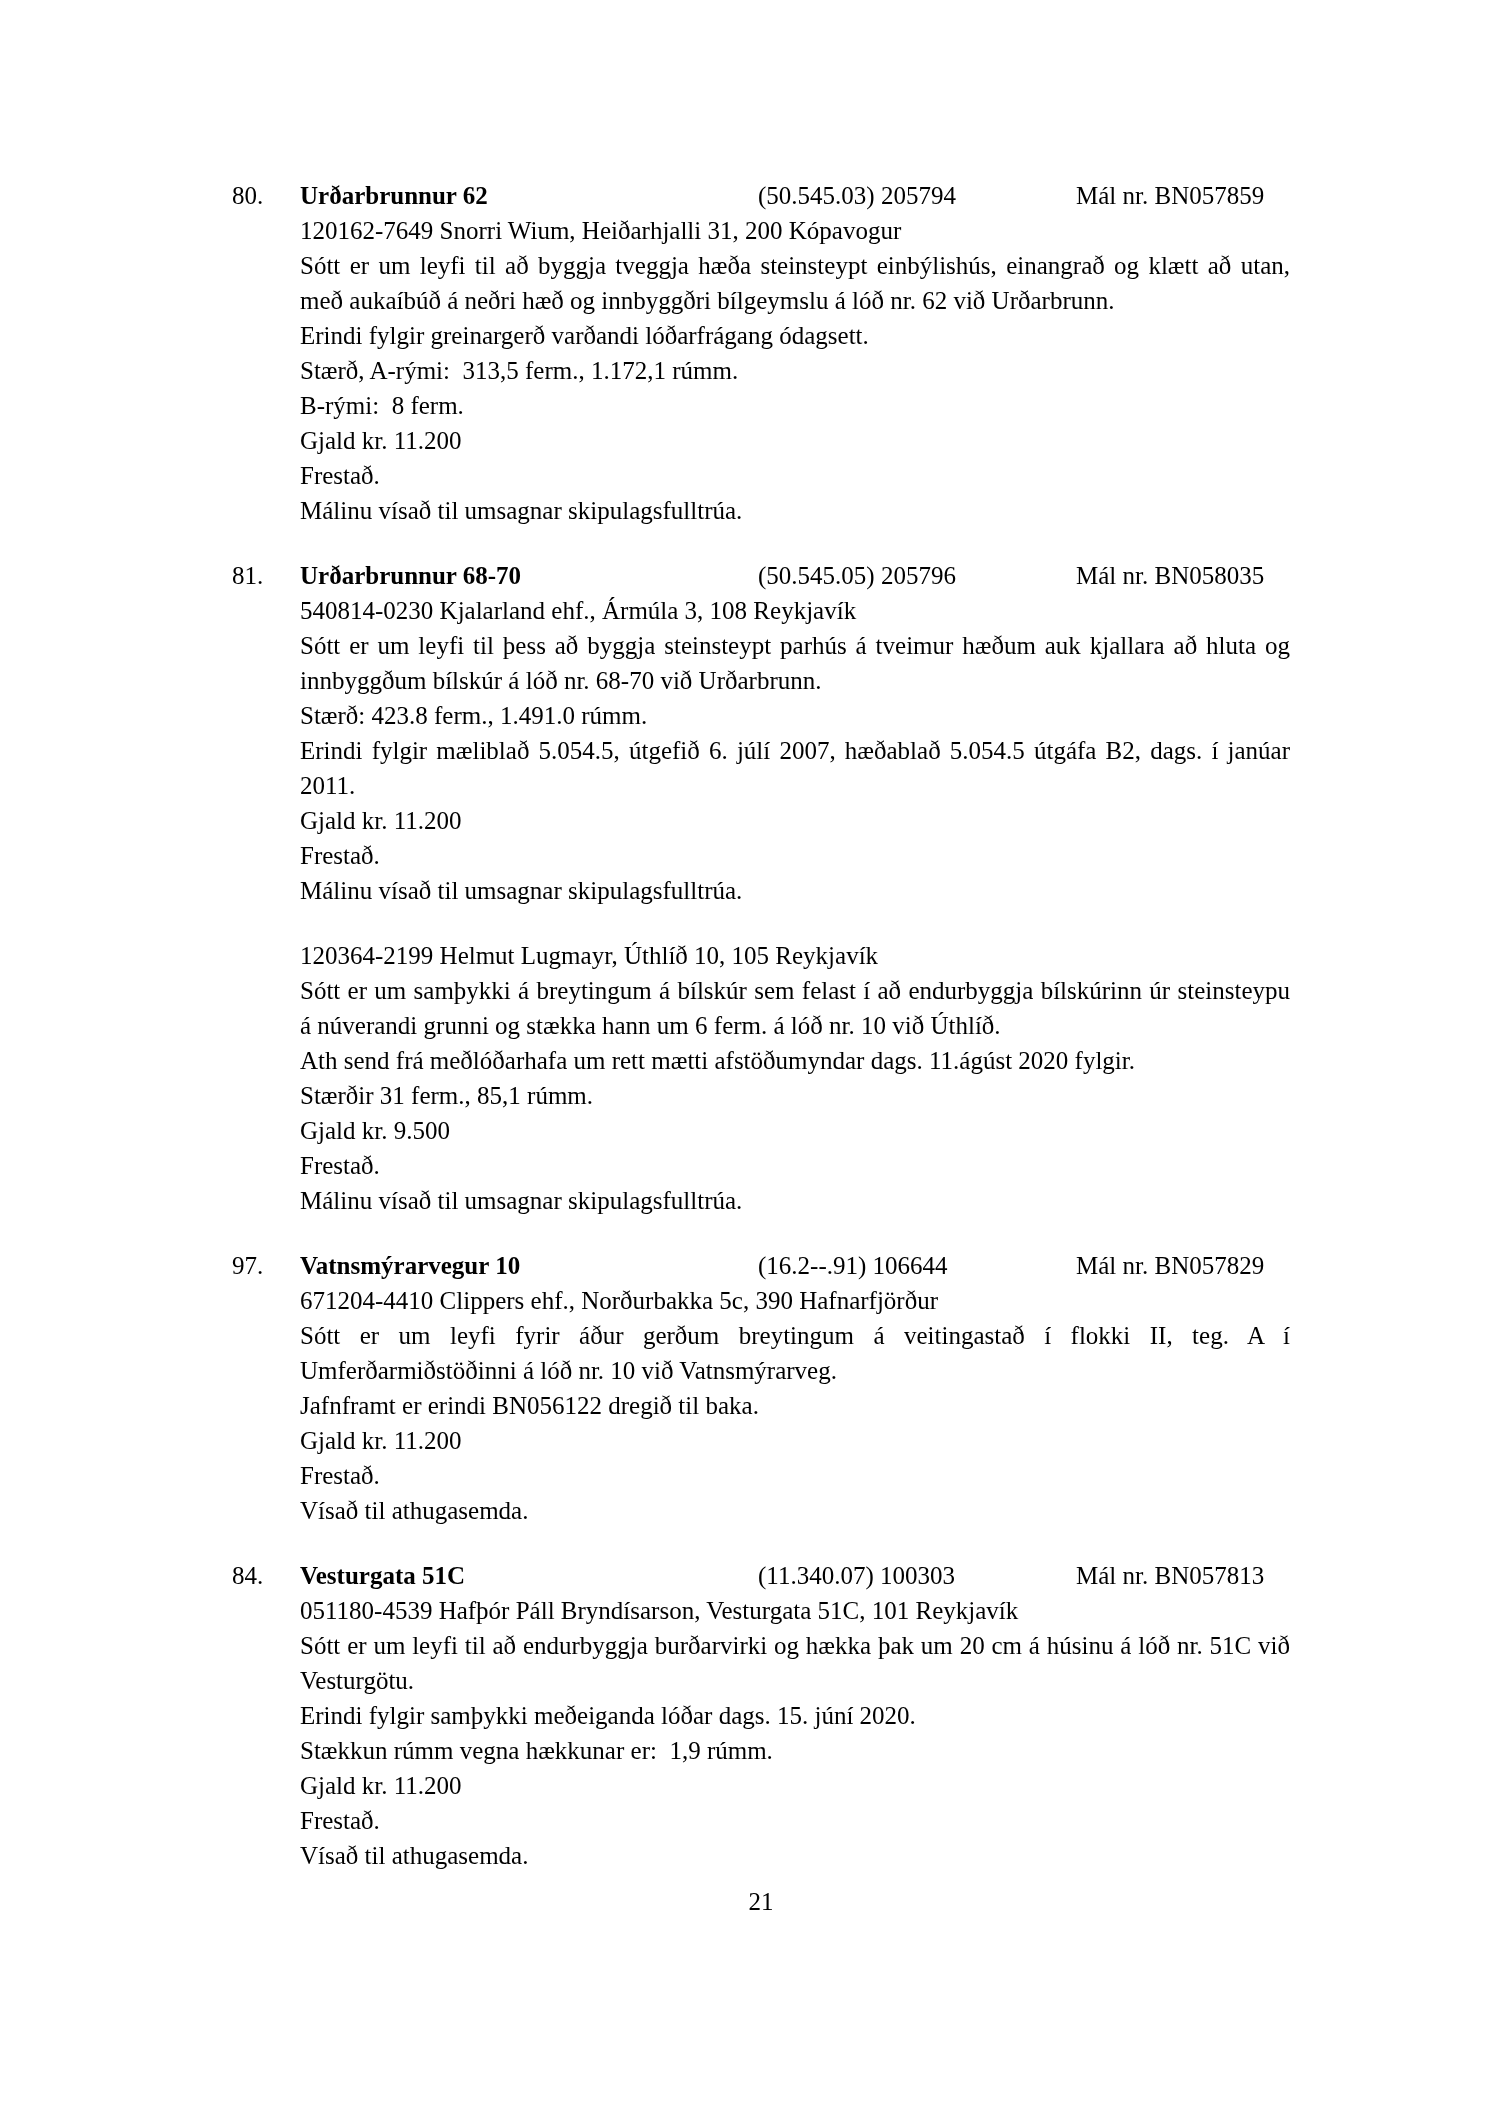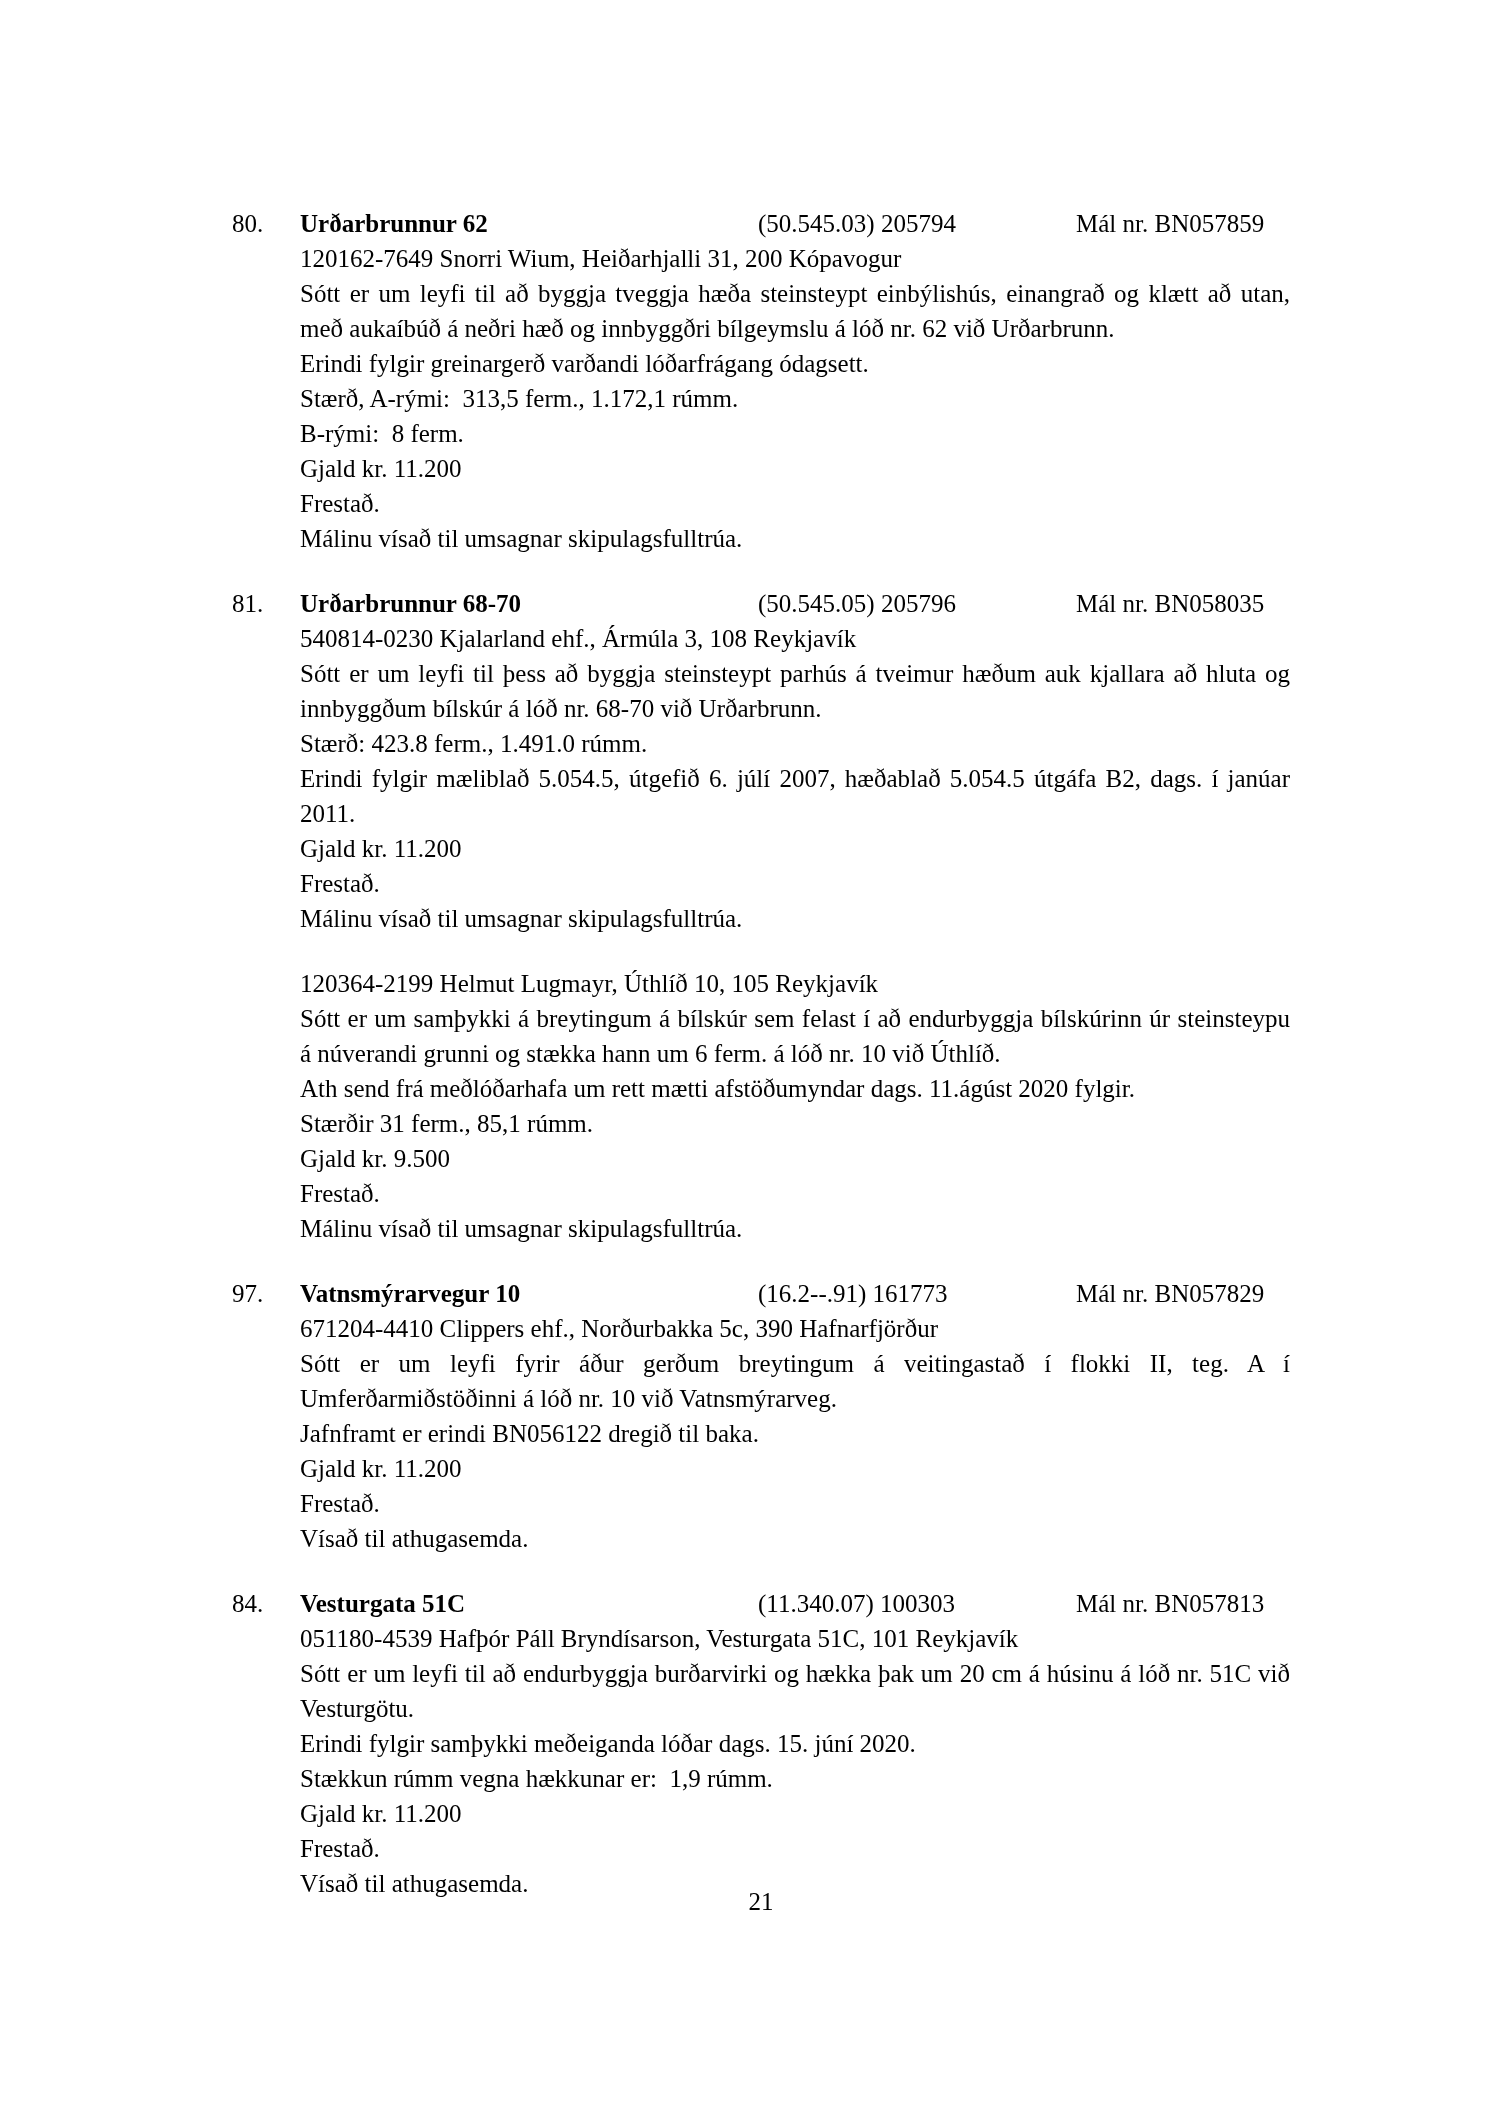--- a/index.html
+++ b/index.html
@@ -24,21 +24,20 @@
     left: 232px;
     top: 178px;
     width: 1058px;
   }
   .item {
     margin-bottom: 30px;
   }
   .item-header {
     display: flex;
     align-items: flex-end;
-    margin-top: 28px;
   }
   .item-num {
     width: 68px;
     flex: 0 0 68px;
   }
   .item-title {
     font-weight: bold;
     width: 458px;
     flex: 0 0 458px;
   }
@@ -126,21 +125,21 @@
             <div class="status">Frestað.</div>
             <div class="status">Málinu vísað til umsagnar skipulagsfulltrúa.</div>
           </div>
     </div>
   </div>
 
   <div class="item">
     <div class="item-header">
       <div class="item-num">97.</div>
       <div class="item-title">Vatnsmýrarvegur 10</div>
-      <div class="item-ref">(16.2--.91) 161773</div>
+      <div class="item-ref">(16.2--.91) 106644</div>
       <div class="item-case">Mál nr. BN057829</div>
     </div>
     <div class="item-inner">
       <div class="applicant">671204-4410 Clippers ehf., Norðurbakka 5c, 390 Hafnarfjörður</div>
       <div class="item-body">
             <div class="para">Sótt er um leyfi fyrir áður gerðum breytingum á veitingastað í flokki II, teg. A í Umferðarmiðstöðinni á lóð nr. 10 við Vatnsmýrarveg.</div>
             <div class="para">Jafnframt er erindi BN056122 dregið til baka.</div>
             <div class="para">Gjald kr. 11.200</div>
             <div class="status">Frestað.</div>
             <div class="status">Vísað til athugasemda.</div>

